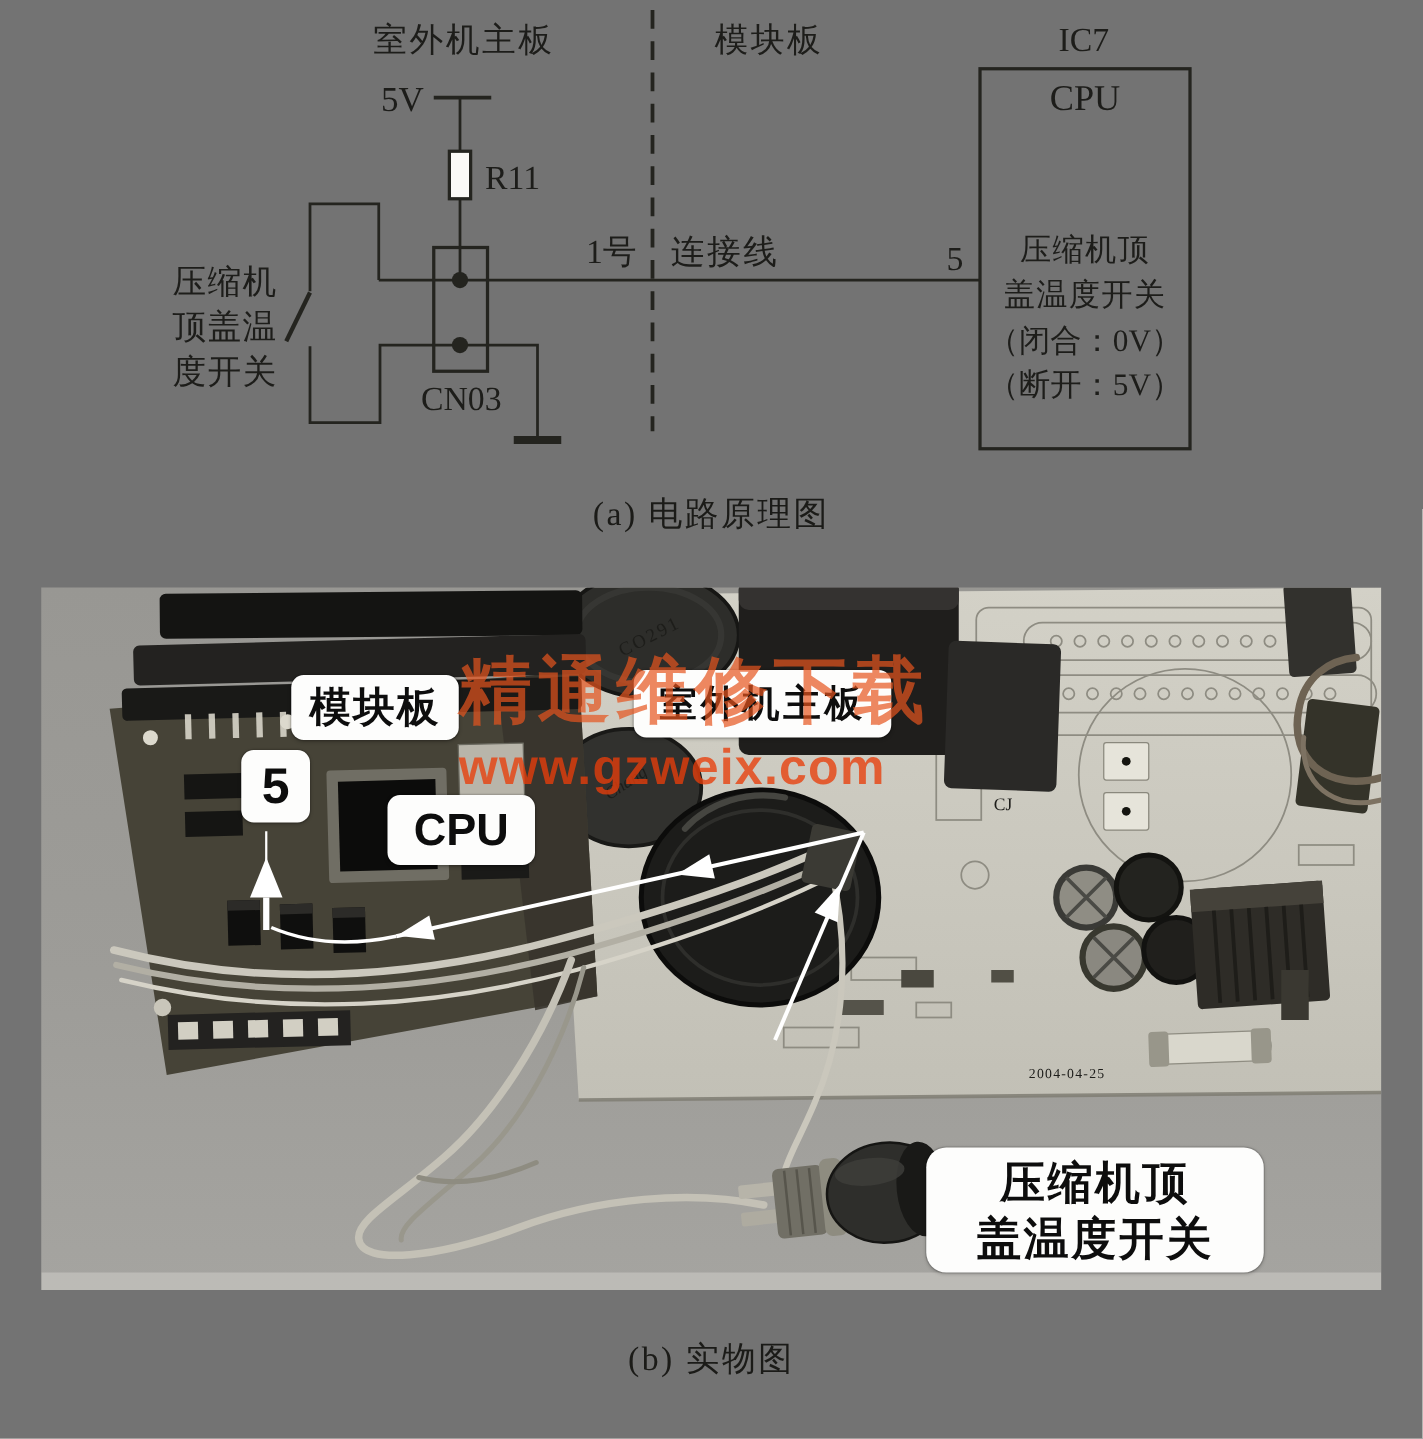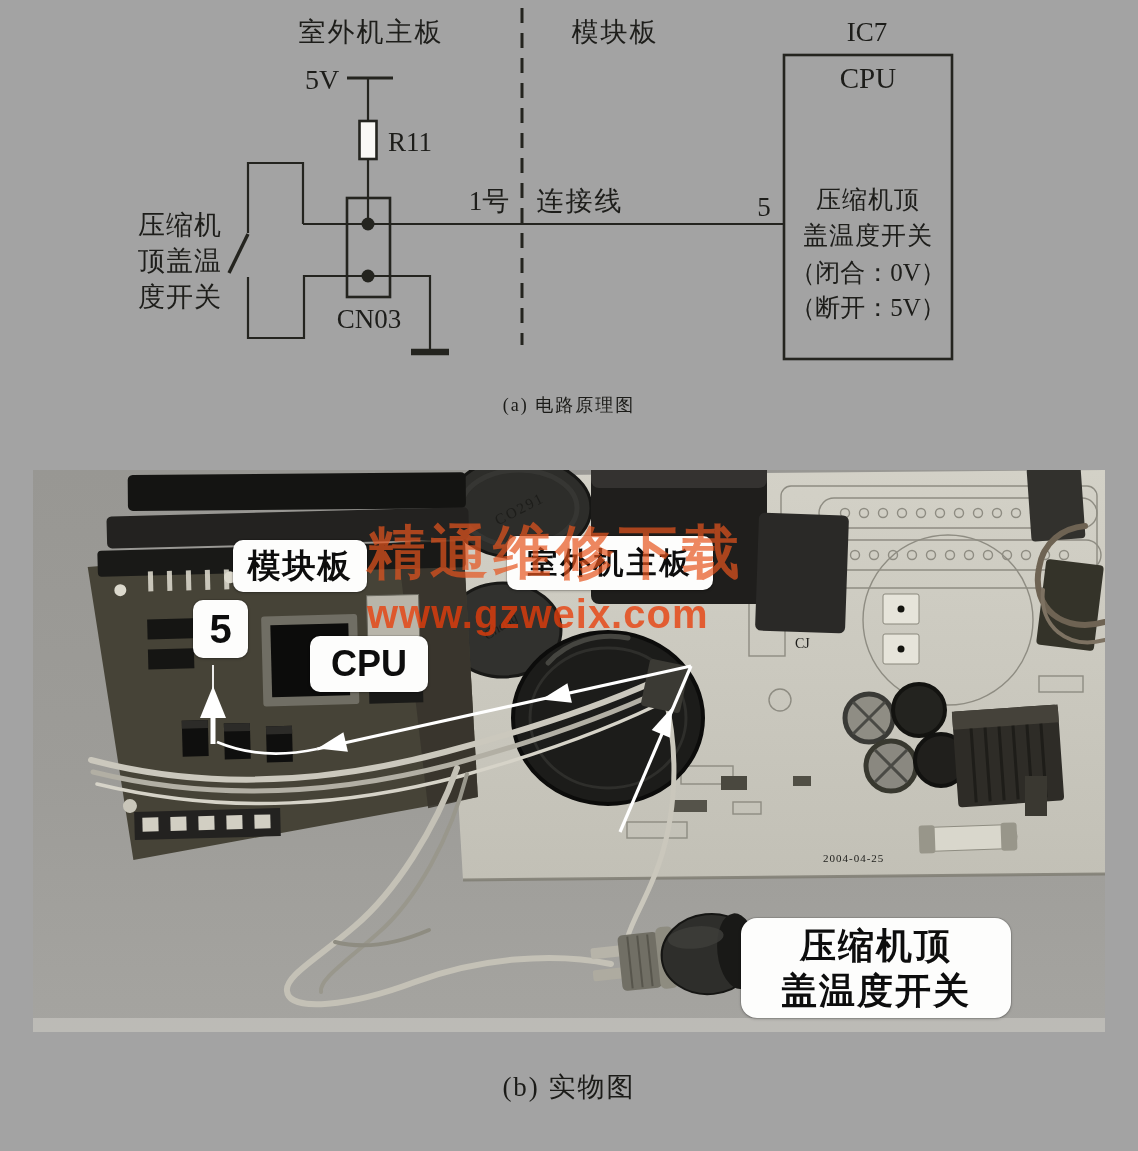--- a/index.html
+++ b/index.html
@@ -1,21 +1,21 @@
 <!DOCTYPE html>
 <html><head>
 <meta charset="utf-8">
 <style>
   html,body{margin:0;padding:0;background:#e8e6e2;}
-  #page{position:relative;width:1138px;height:1151px;background:#a3a3a3;overflow:hidden;
+  #page{position:relative;width:1138px;height:1151px;background:#737373;overflow:hidden;
         font-family:"Liberation Serif", serif;color:#1d1d1a;}
   svg text{font-family:"Liberation Serif", serif;fill:#1d1d1a;}
   .abs{position:absolute;}
   .caption{position:absolute;left:0;right:0;text-align:center;color:#1b1b18;}
-  #caption-a{top:393px;font-size:18px;letter-spacing:2px;}
+  #caption-a{top:393px;font-size:27px;letter-spacing:2px;}
   #caption-b{top:1049px;font-size:27px;letter-spacing:2px;margin-top:20px;}
   #figure-caption{top:1093px;font-size:32px;letter-spacing:1px;}
   
   #photo{position:absolute;left:33px;top:470px;width:1072px;height:562px;overflow:hidden;
          background:linear-gradient(180deg,#989793 0%,#9d9c98 55%,#a5a4a0 100%);}
   #photo-svg{position:absolute;left:0;top:0;}
   .plabel{position:absolute;background:#fdfdfc;border-radius:10px;color:#0d0d0d;font-weight:700;
           display:flex;align-items:center;justify-content:center;text-align:center;
           font-family:"Liberation Sans", sans-serif;box-shadow:0 0 0 1px rgba(0,0,0,.10),0 1px 3px rgba(0,0,0,.25);
           z-index:5;}

